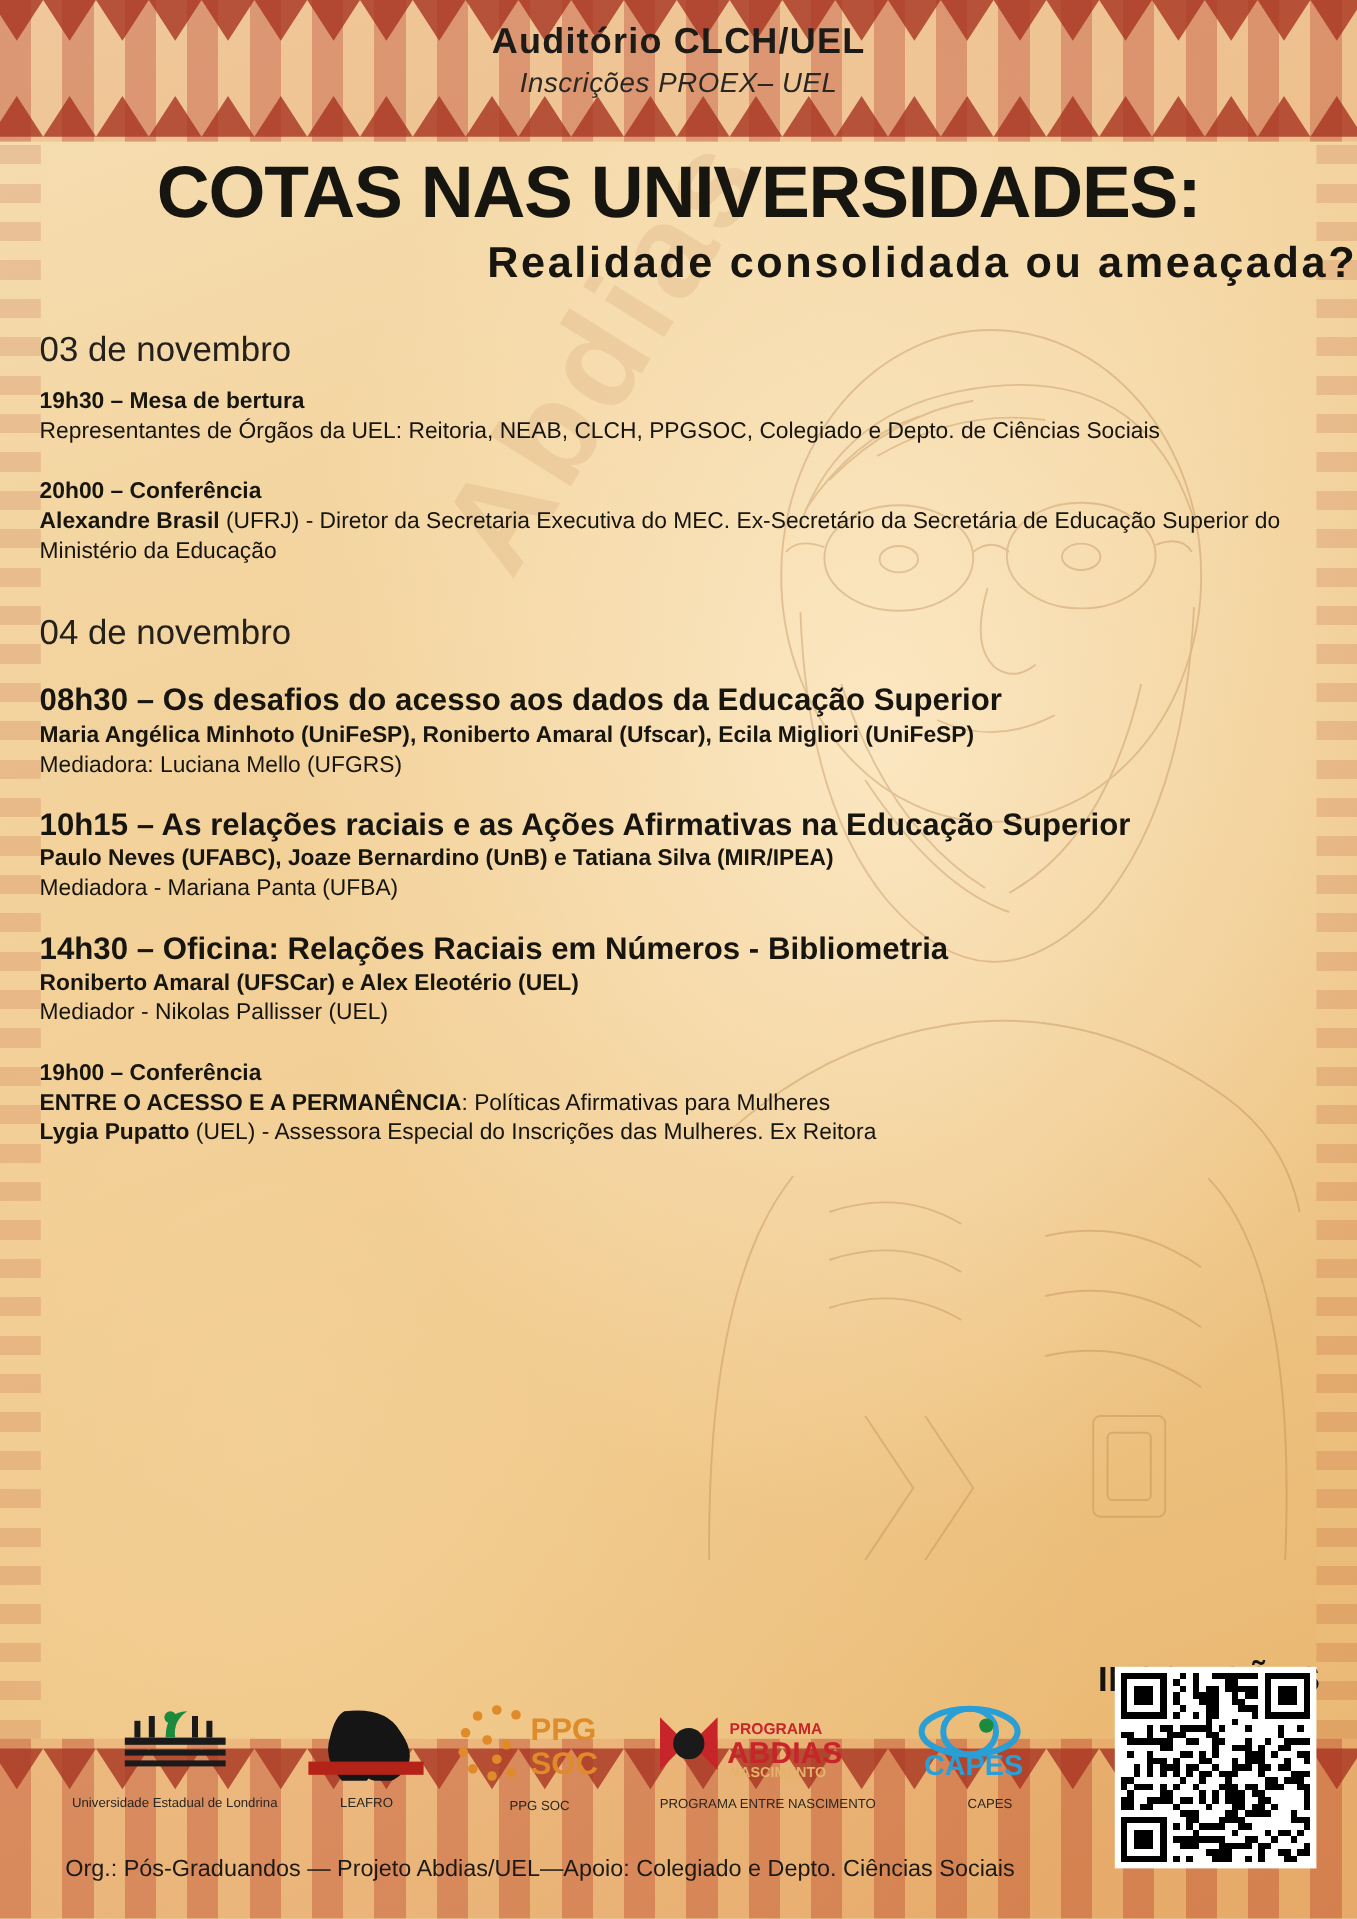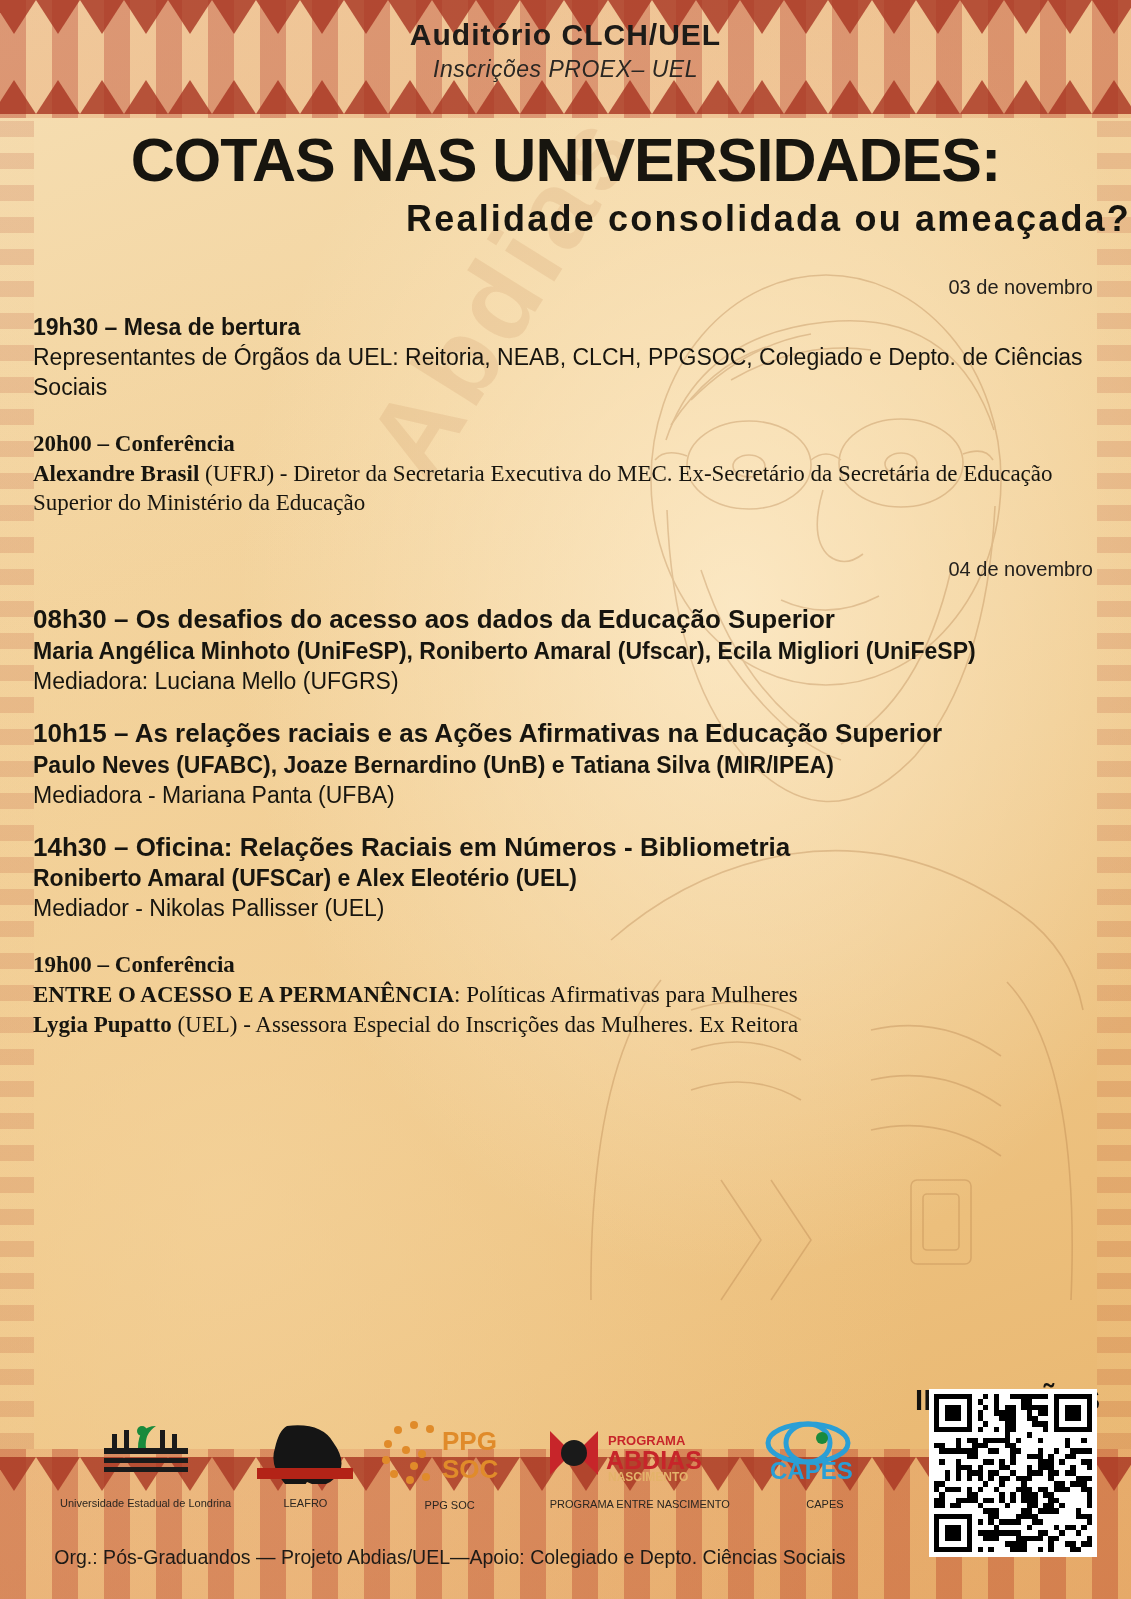--- a/index.html
+++ b/index.html
@@ -74,27 +74,27 @@
     line-height:1.05;
   }
   .title2{
     font-size:36px;font-weight:700;color:#17150f;letter-spacing:2.2px;
     margin-top:6px;
     text-align:right;
   }
 
   
   .content{position:absolute;left:33px;top:276px;width:1060px;z-index:5;}
-  .daterow{text-align:right;font-size:20px;color:#24211d;margin:0 0 14px 0;}
+  .daterow{text-align:left;font-size:29px;color:#24211d;margin:0 0 14px 0;}
   .daterow.second{margin-top:40px;margin-bottom:22px;}
   .block{margin-bottom:20px;}
-  .ln{font-size:23px;color:#17150f;line-height:1.30;}
+  .ln{font-size:19px;color:#17150f;line-height:1.30;}
   .b{font-weight:700;}
   .ln.big{font-size:26px;}
-  .sp-top{margin-top:26px;font-family:Liberation Serif, serif;}
+  .sp-top{margin-top:26px;}
 
   
   .insc{
     position:absolute;right:36px;bottom:182px;width:180px;text-align:center;z-index:6;
     font-size:29px;font-weight:800;color:#15130f;letter-spacing:.5px;
   }
   .qr{
     position:absolute;right:34px;bottom:42px;width:168px;height:168px;z-index:6;
     background:#fff;padding:5px;box-sizing:border-box;
   }

